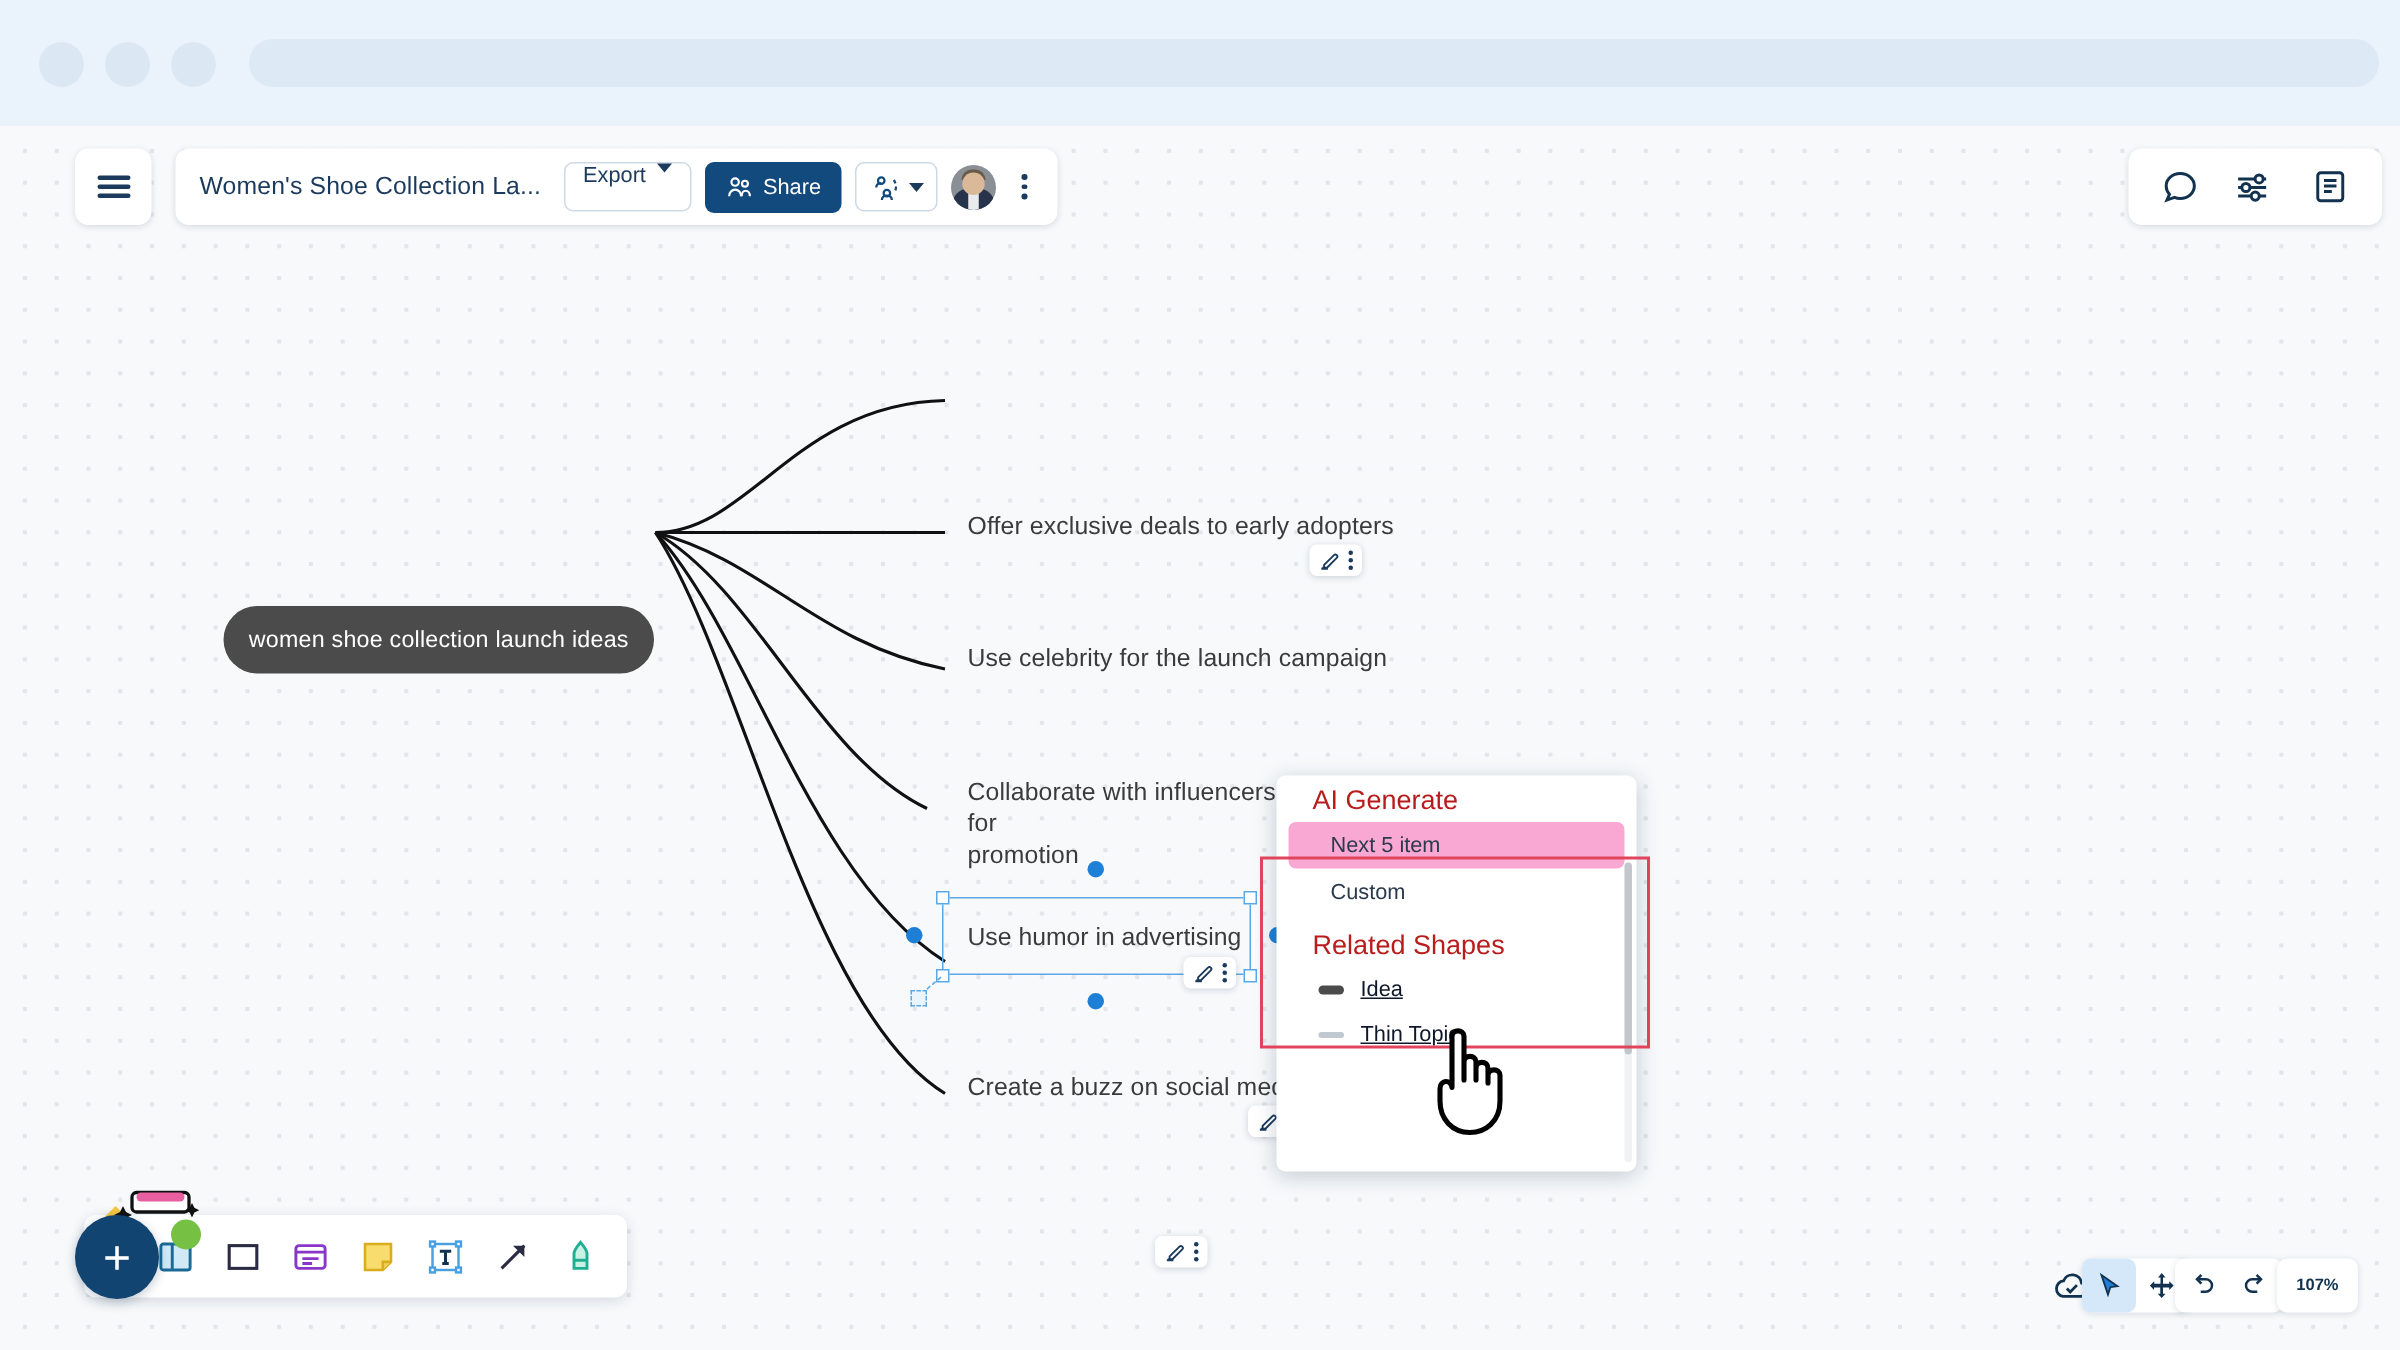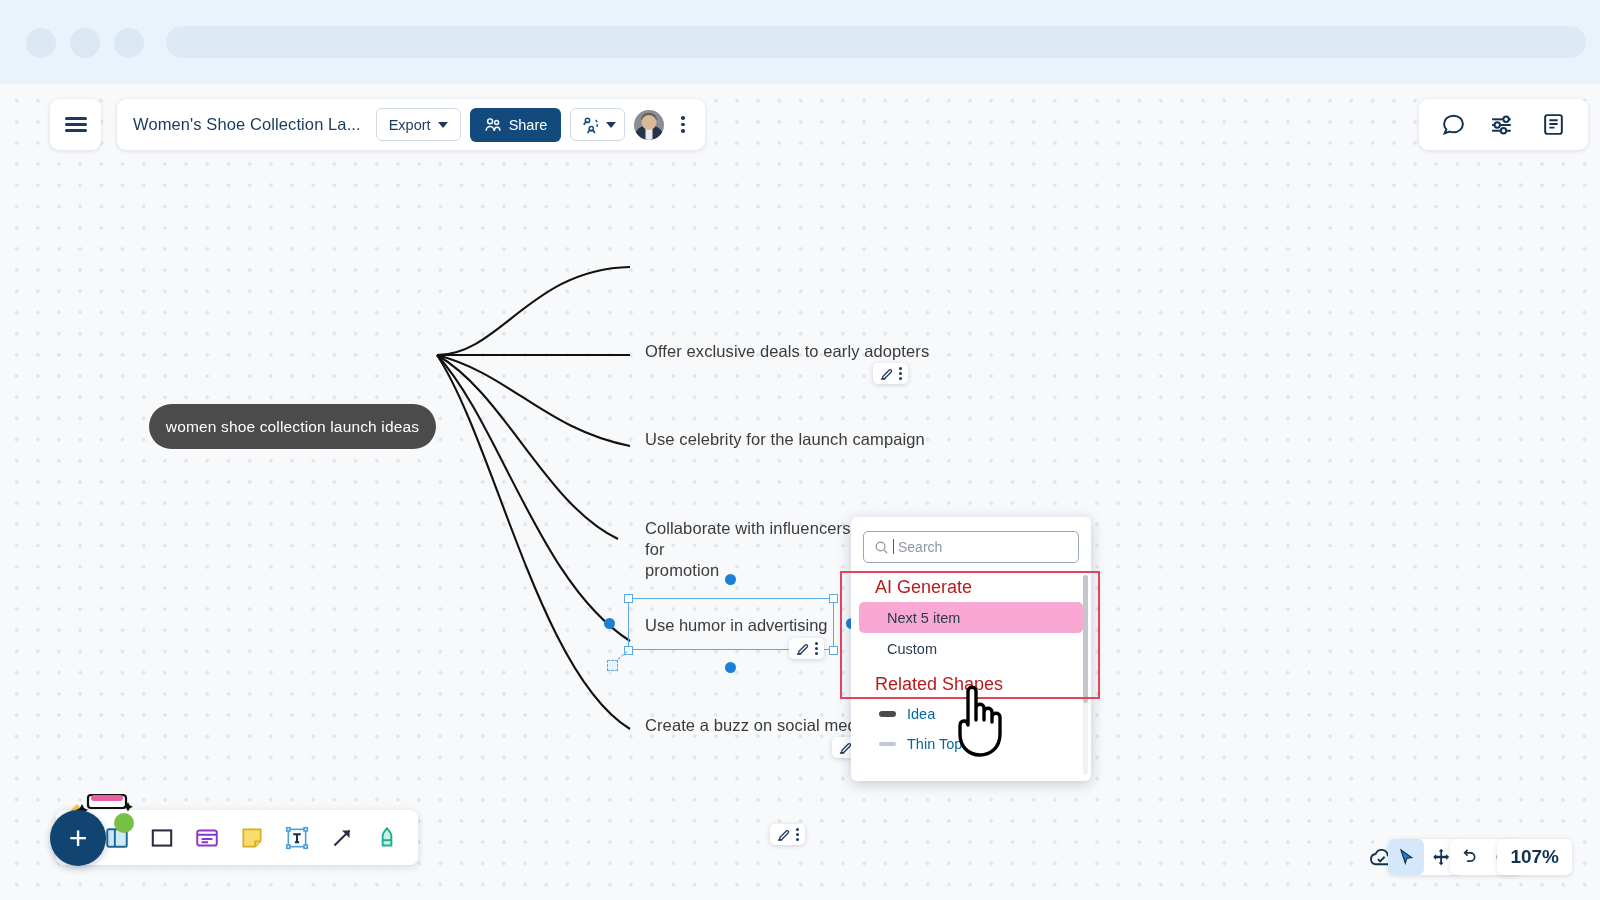--- a/index.html
+++ b/index.html
@@ -55,21 +55,21 @@
     position: absolute; left: 117px; top: 99px;
     height: 51px; border-radius: 9px; background: #fff;
     box-shadow: 0 1px 4px rgba(16,40,70,.13);
     display: flex; align-items: center; padding: 0 12px 0 16px; gap: 9px;
   }
   .doc-title {
     font-size: 16.5px; color: #1b3a5c; white-space: nowrap;
     margin-right: 6px; letter-spacing: .1px;
   }
   .btn-export {
-    display: flex; align-items: center; gap: 7px;
+    display: flex; align-items: flex-start; gap: 7px;
     height: 33px; padding: 0 12px; border-radius: 6px;
     border: 1px solid #cfd9e4; background: #fff;
     font-size: 14.5px; color: #1b3a5c; cursor: pointer;
   }
   .caret { width: 0; height: 0; border-left: 5px solid transparent;
            border-right: 5px solid transparent; border-top: 6px solid #1b3a5c; }
   .btn-share {
     display: flex; align-items: center; gap: 7px;
     height: 34px; padding: 0 14px; border-radius: 6px;
     background: #134a7d; color: #fff; font-size: 14.5px; cursor: pointer;
@@ -178,22 +178,22 @@
     font-size: 18px; color: #b91c1c; padding: 6px 0 4px 24px;
   }
   .dd-item {
     font-size: 14.5px; color: #2b3b4d; height: 31px;
     display: flex; align-items: center; padding-left: 28px;
     margin: 0 8px; border-radius: 5px; cursor: pointer;
   }
   .dd-item.hl { background: #f9a8d4; }
   .dd-shape {
     display: flex; align-items: center; gap: 11px;
-    font-size: 14.5px; color: #0369a1; height: 30px;
-    padding-left: 28px; cursor: pointer;
+    font-size: 14.5px; color: #0f172a; height: 30px;
+    padding-left: 28px; cursor: pointer; text-decoration: underline;
   }
   .shape-idea { width: 17px; height: 6px; border-radius: 3px; background: #4b4b4b; }
   .shape-thin { width: 17px; height: 4px; border-radius: 2px; background: #c2c8cf; }
   .dd-scroll-track {
     position: absolute; right: 3px; top: 58px; width: 5px; height: 200px;
     background: #f1f2f4; border-radius: 3px;
   }
   .dd-scroll-thumb {
     position: absolute; right: 3px; top: 58px; width: 5px; height: 128px;
     background: #c3c7cc; border-radius: 3px;
@@ -227,21 +227,21 @@
   
   .br { position: absolute; display: flex; align-items: center; }
   .br-card {
     background: #fff; border-radius: 7px; height: 36px;
     box-shadow: 0 1px 5px rgba(16,40,70,.14);
     display: flex; align-items: center;
   }
   .br-btn { width: 36px; height: 36px; display: flex; align-items: center;
             justify-content: center; cursor: pointer; border-radius: 6px; }
   .br-btn.active { background: #d4e8fa; }
-  .zoom-label { font-size: 19px; font-weight: bold; color: #12324f; padding: 0 13px; }
+  .zoom-label { font-size: 11px; font-weight: bold; color: #12324f; padding: 0 13px; }
 </style>
 </head>
 <body>
 
 <div id="root">
 
   <div class="chrome">
     <div class="chrome-dot d1"></div>
     <div class="chrome-dot d2"></div>
     <div class="chrome-dot d3"></div>
@@ -322,27 +322,20 @@
           <path d="M3 21h7"></path>
       </svg>
       <span class="nt-kebab">
           <i></i>
           <i></i>
           <i></i>
         </span>
     </div>
 
     <div class="dropdown">
-      <div class="dd-search">
-        <svg width="15" height="15" viewBox="0 0 24 24" fill="none" stroke="#8c97a3" stroke-width="2">
-          <circle cx="10.5" cy="10.5" r="7"></circle>
-            <path d="M16 16l5 5"></path>
-        </svg>
-        <span class="dd-search-text">Search<span class="caretbar"></span></span>
-      </div>
 
       <div class="dd-section">AI Generate</div>
       <div class="dd-item hl">Next 5 item</div>
       <div class="dd-item">Custom</div>
 
       <div class="dd-section" style="padding-top:10px;">Related Shapes</div>
       <div class="dd-shape">
         <span class="shape-idea"></span>
         <span>Idea</span>
       </div>

